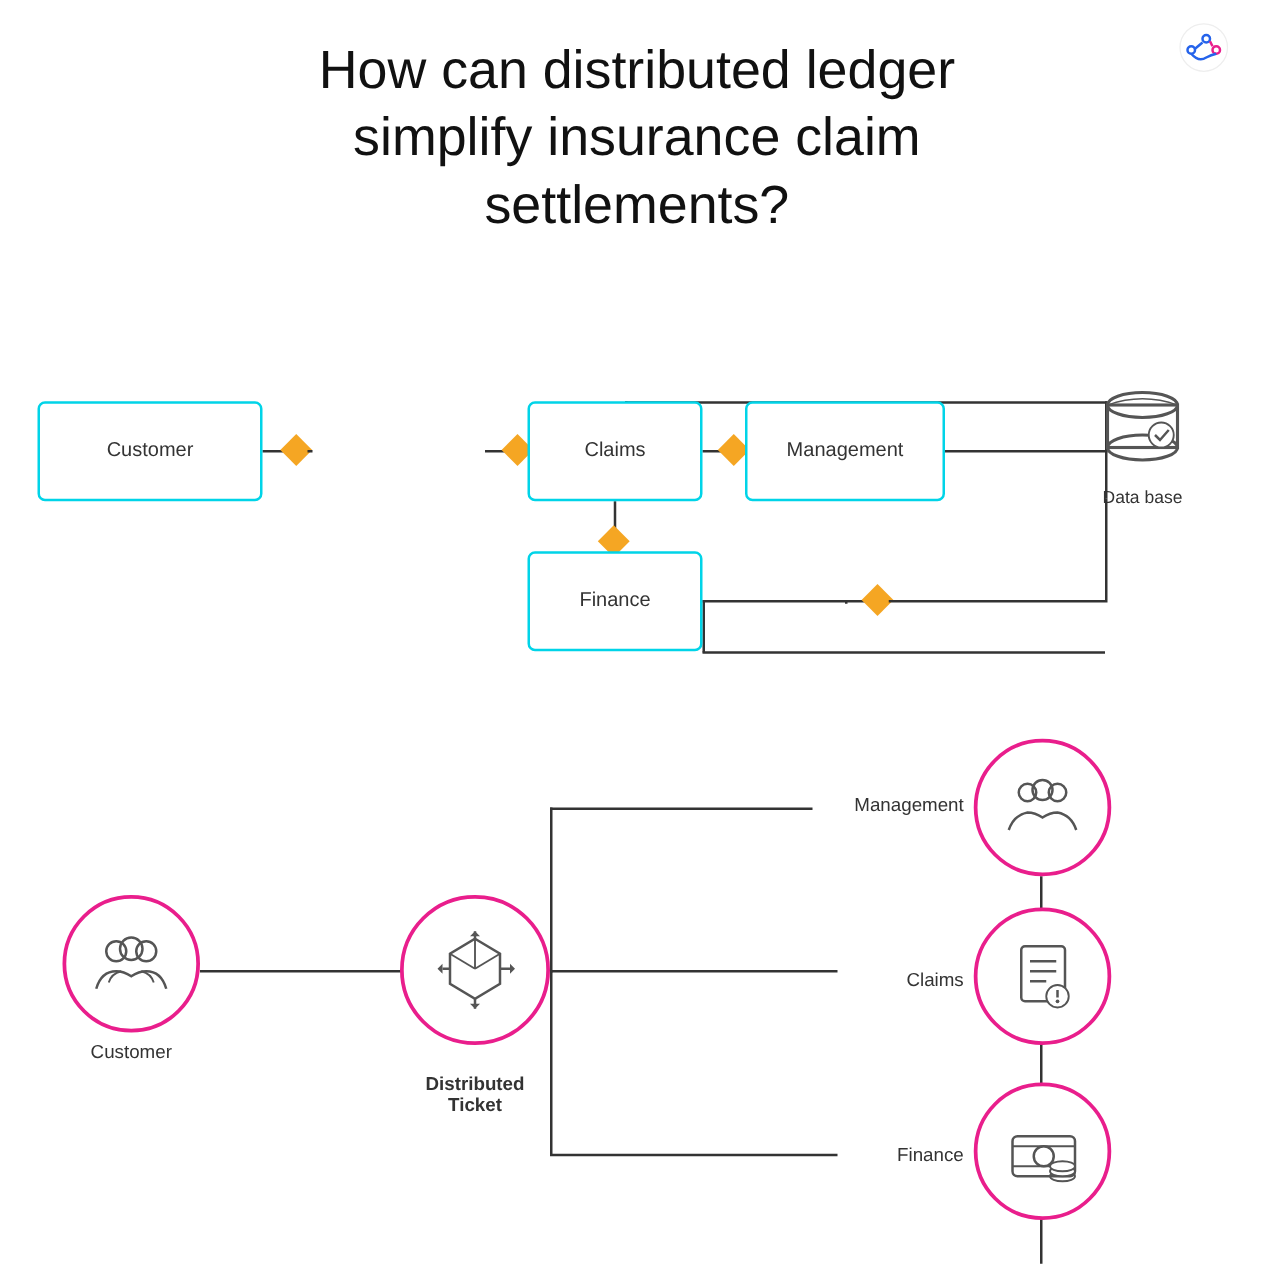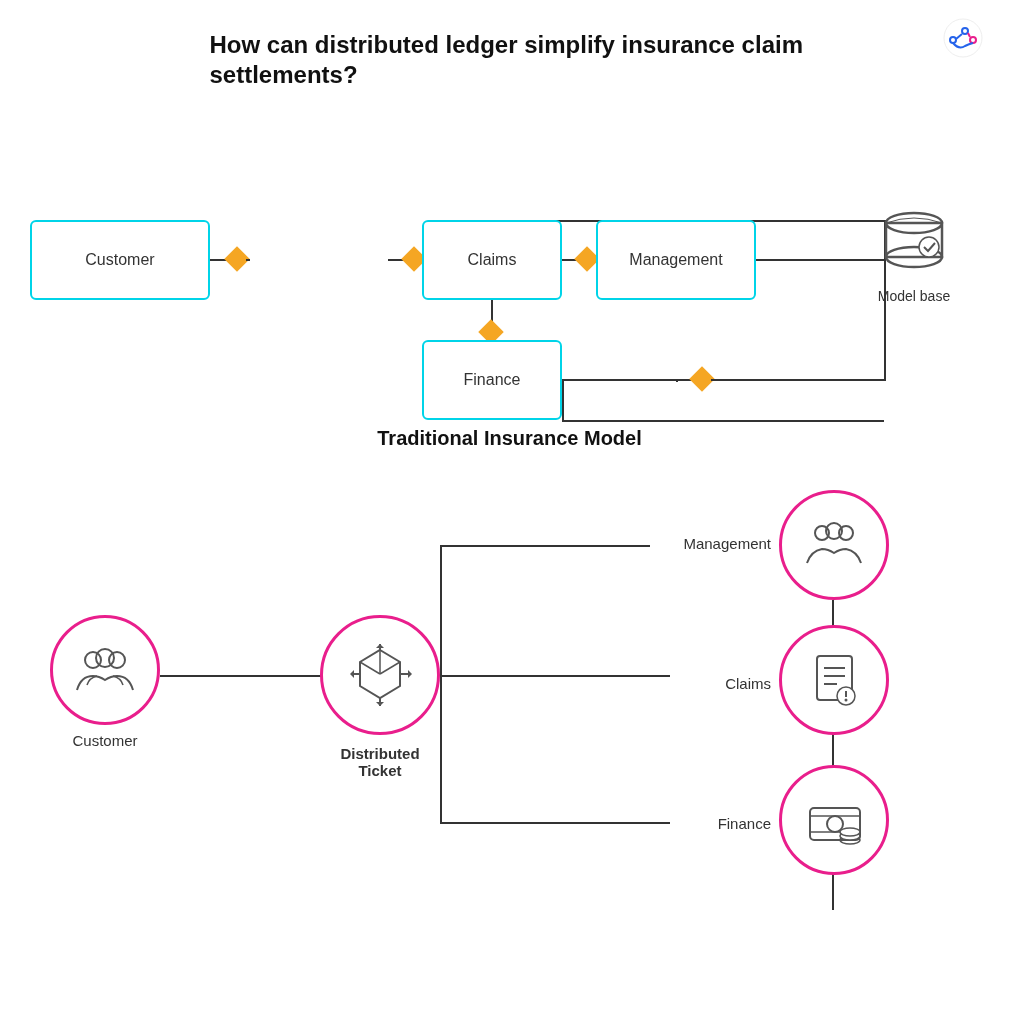--- a/index.html
+++ b/index.html
@@ -16,22 +16,23 @@
     .logo {
       position: absolute;
       top: 18px;
       right: 28px;
       width: 56px;
       height: 40px;
     }
 
     
     .main-title {
-      font-size: 24px;
-      font-weight: 700;
+      text-align: center;
+      font-size: 43px;
+      font-weight: 400;
       color: #111;
       padding-top: 30px;
       line-height: 1.25;
       width: 600px;
       margin: 0 auto;
     }
 
     
     .traditional-section {
       position: relative;
@@ -141,21 +142,21 @@
 
     .circle-label {
       position: absolute;
       text-align: center;
       font-size: 15px;
       color: #333;
       font-weight: 500;
     }
 
     .lbl-customer { left: 35px; top: 262px; width: 140px; }
-    .lbl-ledger   { left: 300px; top: 275px; width: 160px; font-weight: 600; }
+    .lbl-ledger   { left: 300px; top: 288px; width: 160px; font-weight: 600; }
 
     .side-label {
       position: absolute;
       font-size: 15px;
       color: #333;
     }
 
     .lbl-management { right: 248px; top: 65px; }
     .lbl-claims     { right: 248px; top: 205px; }
     .lbl-finance    { right: 248px; top: 345px; }
@@ -253,23 +254,22 @@
     <svg width="70" height="70" viewBox="0 0 70 70">
       <ellipse cx="35" cy="18" rx="28" ry="10" fill="none" stroke="#555" stroke-width="2.5"></ellipse>
       <rect x="7" y="18" width="56" height="34" fill="none" stroke="#555" stroke-width="2.5"></rect>
       <ellipse cx="35" cy="52" rx="28" ry="10" fill="none" stroke="#555" stroke-width="2.5"></ellipse>
       <path d="M7 18 Q35 8 63 18" fill="none" stroke="#555" stroke-width="1"></path>
 
       <circle cx="50" cy="42" r="10" fill="white" stroke="#555" stroke-width="1.5"></circle>
       <path d="M45 42 L49 46 L56 38" fill="none" stroke="#555" stroke-width="2"></path>
     </svg>
   </div>
-  <div class="db-label">Model base</div>
-
-  <div class="traditional-label">Traditional Insurance Model</div>
+  <div class="db-label">Data base</div>
+
 </div>
 
 <div class="distributed-section">
 
   <div class="dist-line" style="left:160px; top:205px; width:162px; height:2px;"></div>
 
   <div class="dist-line" style="left:440px; top:75px; width:210px; height:2px;"></div>
   <div class="dist-line" style="left:440px; top:75px; width:2px; height:132px;"></div>
 
   <div class="dist-line" style="left:440px; top:205px; width:230px; height:2px;"></div>

